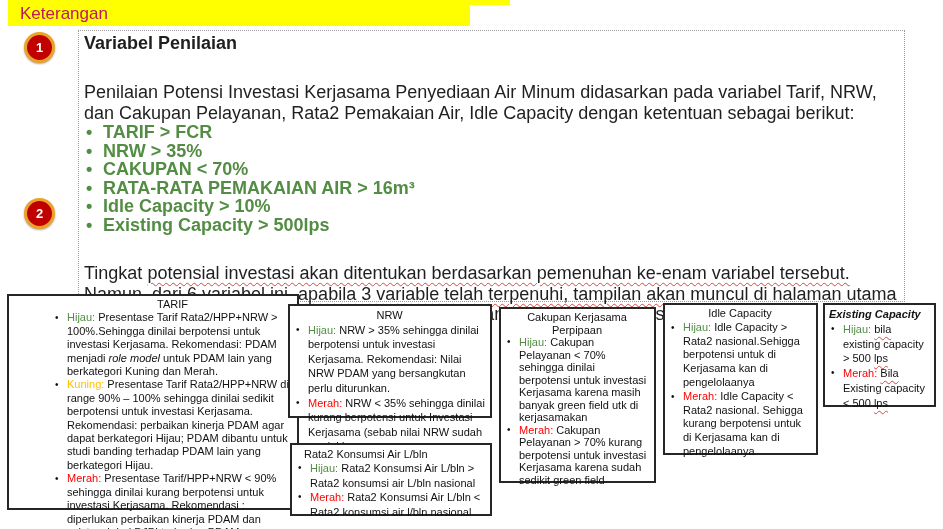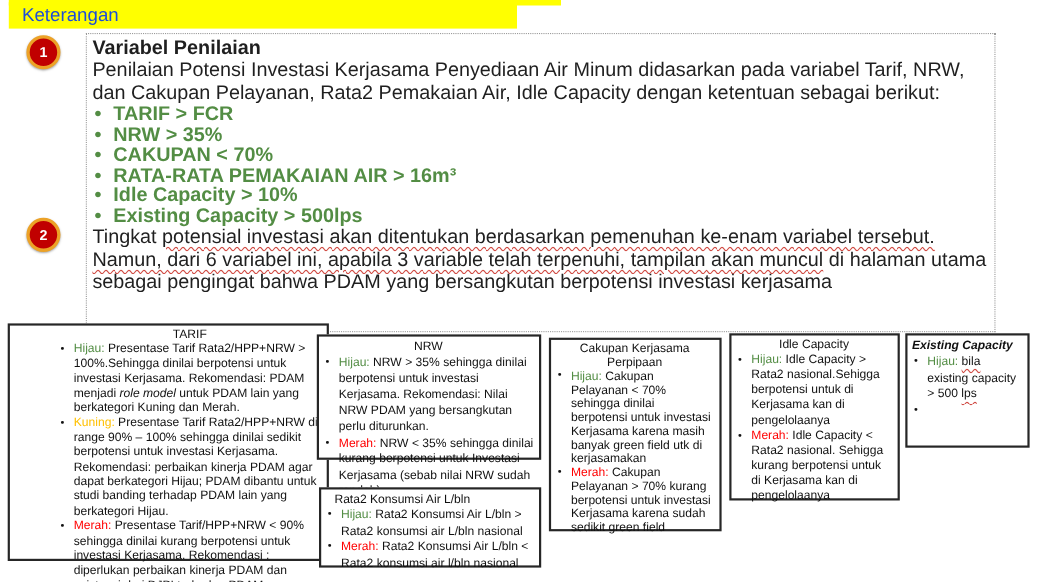--- a/index.html
+++ b/index.html
@@ -4,38 +4,38 @@
 <style>
   html,body{margin:0;padding:0;}
   body{
     width:943px;height:529px;position:relative;overflow:hidden;
     background:#ffffff;color:#1f1f1f;
     font-family:"Liberation Sans",sans-serif;
   }
   .title-strip{position:absolute;left:8px;top:0;width:502px;height:5px;background:#FFFF00;}
   .title-bar{
     position:absolute;left:8px;top:2px;width:462px;height:24px;background:#FFFF00;
-    font-size:17px;line-height:24px;padding-left:12px;box-sizing:border-box;color:#1d4ed8;
+    font-size:17px;line-height:24px;padding-left:12px;box-sizing:border-box;color:#be185d;
   }
   .dotted-frame{
     position:absolute;left:78px;top:30px;width:827px;height:272px;
     border:1px dotted #9a9a9a;box-sizing:border-box;background:transparent;
   }
   .num-circle{
     position:absolute;width:31px;height:31px;border-radius:50%;
     background:#C00000;border:3px solid #ECA227;box-sizing:border-box;
     color:#ffffff;font-weight:bold;font-size:13px;
     display:flex;align-items:center;justify-content:center;
     box-shadow:0 1px 2px rgba(0,0,0,.35);
   }
   #circle1{left:24px;top:32px;}
   #circle2{left:24px;top:198px;}
   .content{position:absolute;left:84px;top:33px;width:818px;font-size:18px;}
   .b-head{font-weight:bold;line-height:20px;}
-  .para{line-height:20.5px;}
+  .para{line-height:20.5px;margin-top:29px;}
   .gb{display:flex;font-weight:bold;color:#538D44;line-height:18.5px;}
   .gb .dot{width:17px;flex:none;padding-left:2px;}
   .sq{text-decoration:underline;text-decoration-style:wavy;text-decoration-color:#d04a42;text-decoration-thickness:1px;text-underline-offset:3px;}
   .indent{margin-left:8px;}
   .mt2{margin-top:2px;}
 
   .legend-box{
     position:absolute;background:#ffffff;border:2px solid #262626;box-sizing:border-box;
     padding:2px 5px 2px 4px;font-size:11px;color:#111111;
   }
@@ -169,14 +169,15 @@
 </div>
 
 <div class="legend-box" id="box-existing">
   <div class="lb-title-bold">Existing Capacity</div>
   <div class="lb-bullet">
     <span class="mk">•</span>
     <div><span class="lbl-h">Hijau:</span> <span class="sq">bila</span><span> existing capacity &gt; 500 </span><span class="sq">lps</span></div>
   </div>
   <div class="lb-bullet">
     <span class="mk">•</span>
+    <div><span class="lbl-m">Merah: </span> <span class="sq">Bila</span><span> Existing capacity &lt; 500 </span><span class="sq">lps</span></div>
   </div>
 </div>
 
 </body></html>

